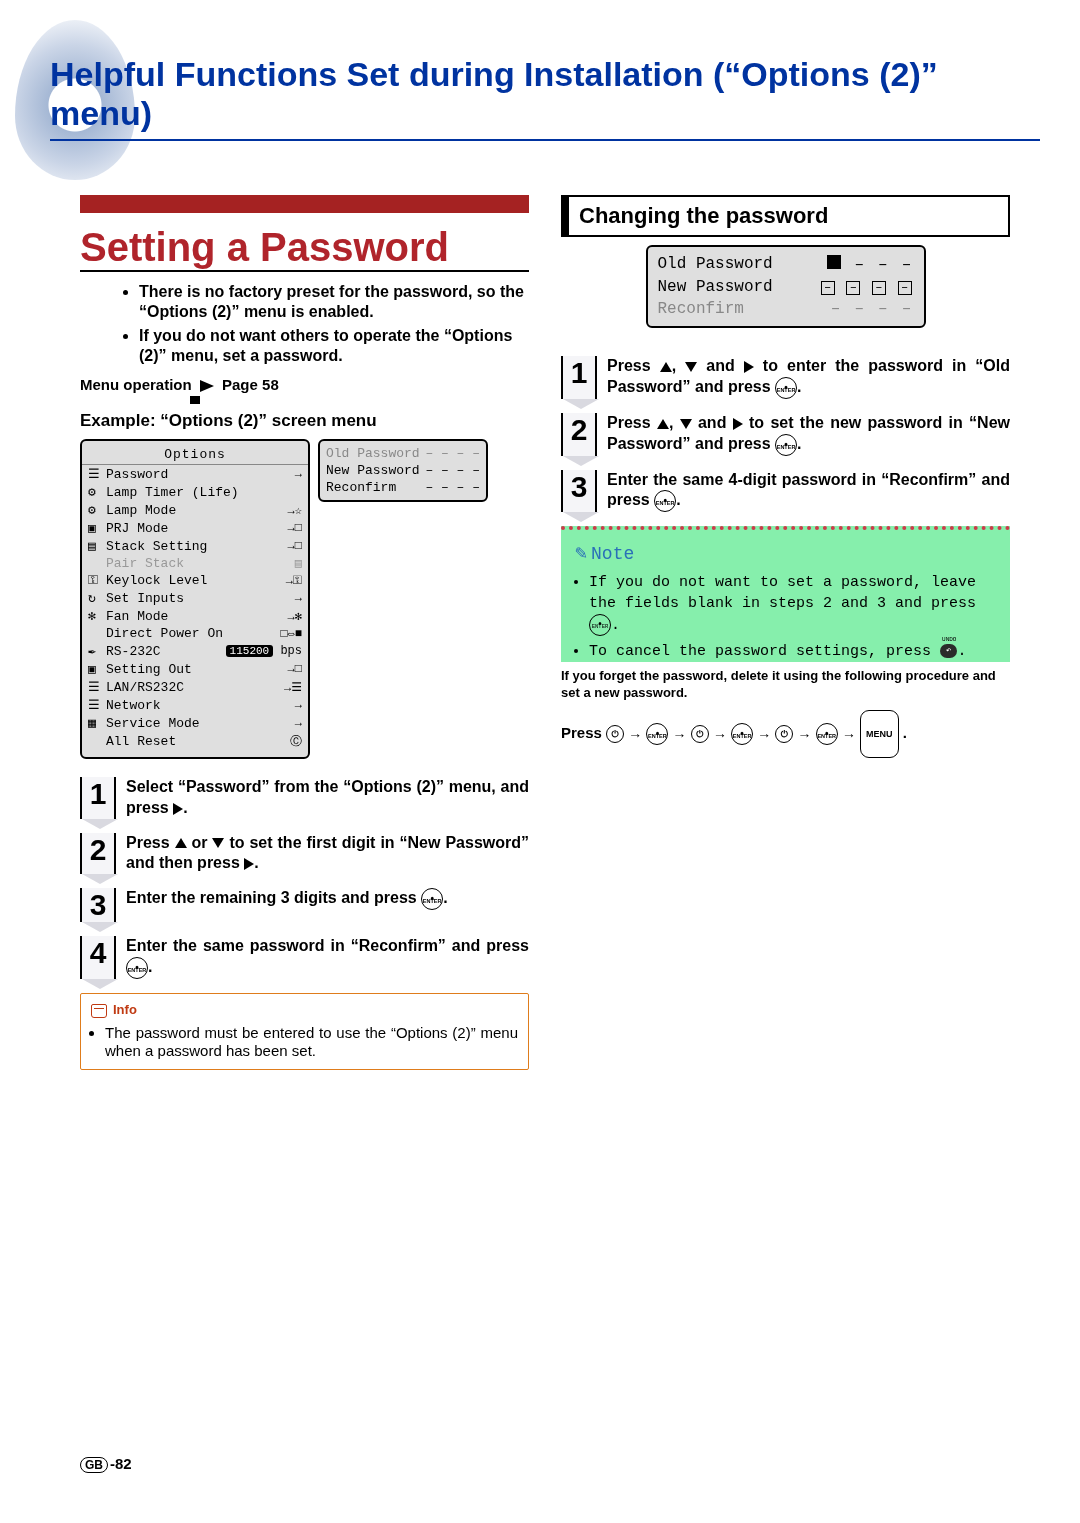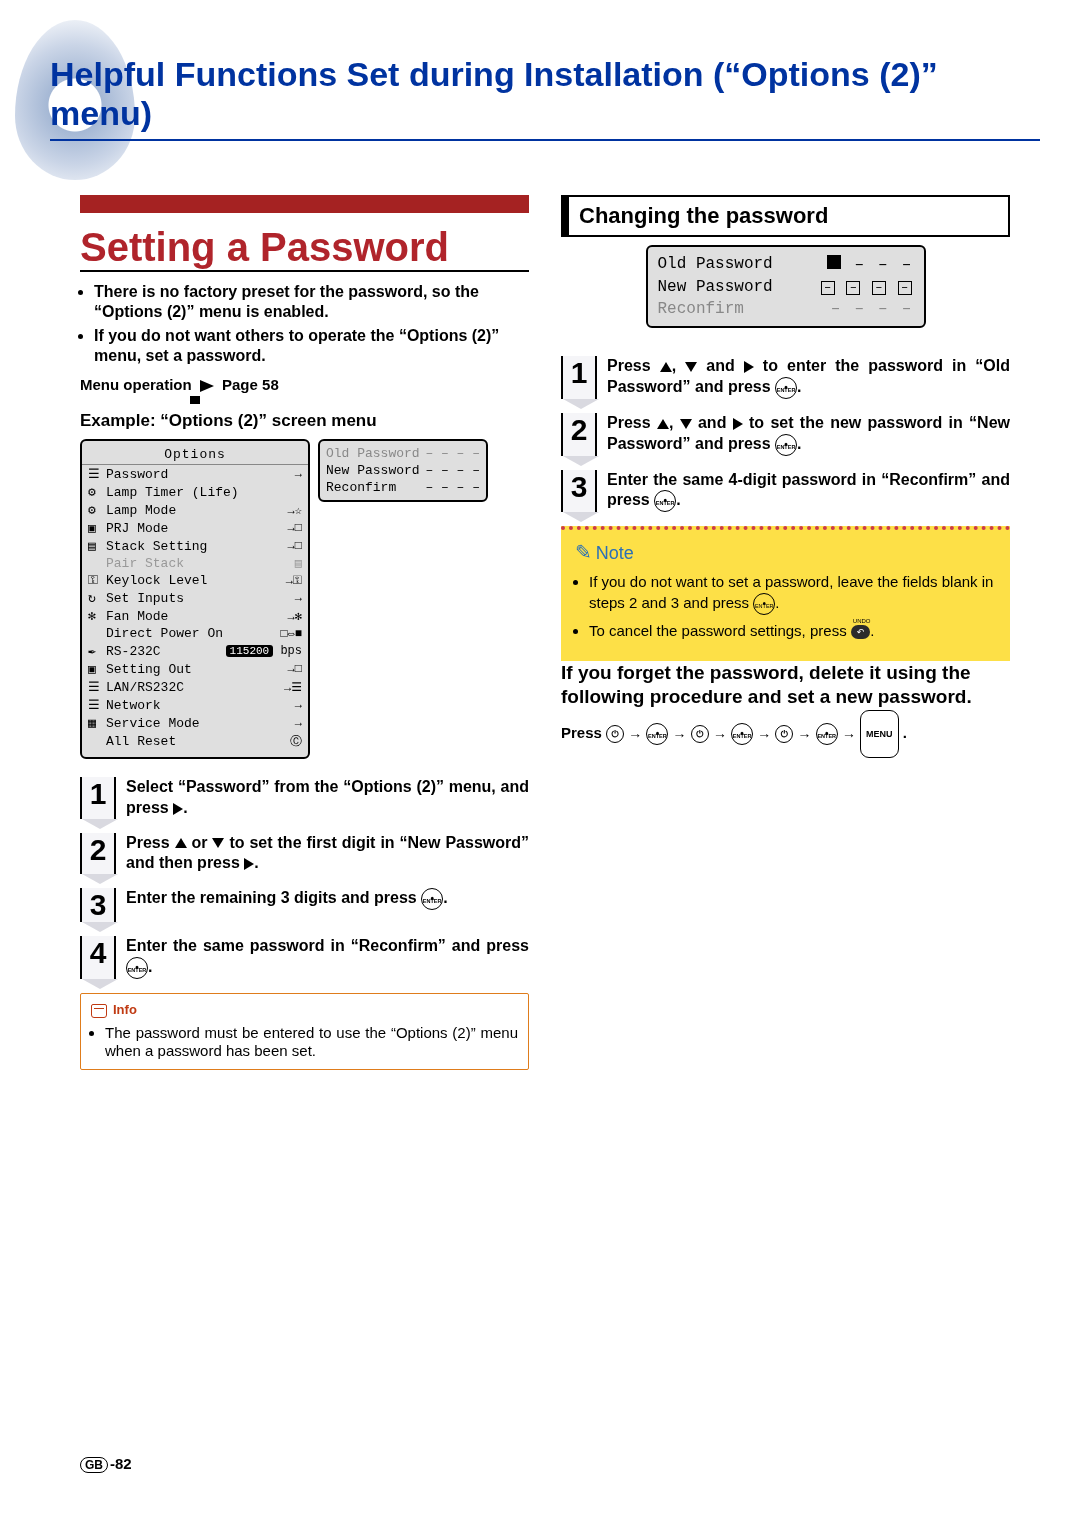--- a/index.html
+++ b/index.html
@@ -43,21 +43,21 @@
   .col { flex: 1; min-width: 0; }
   .red-bar { height: 18px; background: #a52222; margin-bottom: 12px; }
   .red-h {
     color: #b0242b;
     font-size: 40px;
     font-weight: 800;
     border-bottom: 2px solid #000;
     margin-bottom: 10px;
   }
   .bullets { font-size: 16px; font-weight: bold; padding-left: 14px; margin-bottom: 10px; }
-  .bullets li { list-style: disc; margin-bottom: 4px; line-height: 1.25; }
+  .bullets li { list-style: disc; margin-bottom: 4px; line-height: 1.25; margin-left: 45px; }
   .menuop { font-size: 15px; font-weight: bold; margin-bottom: 18px; }
   .pg-link { color: #000000; }
   .arrow-r-thick { display:inline-block; width:0;height:0;border-top:6px solid transparent;border-bottom:6px solid transparent;border-left:14px solid #000;vertical-align:middle;margin:0 4px; }
   .arrow-r-thick::before { content:""; display:inline-block; width:10px; height:8px; background:#000; margin-left:-24px; margin-bottom:-4px; }
   .ex-head { font-size: 17px; font-weight: bold; margin-bottom: 8px; }
   .osd-wrap { display:flex; gap:8px; margin-bottom:18px; }
   .osd {
     background:#dfdfdf;
     border:2px solid #000;
     border-radius:6px;
@@ -119,33 +119,34 @@
   }
   .pw-panel {
     background:#dfdfdf;border:2px solid #000;border-radius:6px;
     width:280px;margin:0 auto 28px auto;font-family:"Courier New",monospace;font-size:16px;
     padding:6px 10px;
   }
   .pw-panel .prow{display:flex;justify-content:space-between;padding:2px 0;}
   .dashbox{display:inline-block;border:1.5px solid #000;width:14px;height:14px;text-align:center;line-height:12px;font-size:12px;margin-right:2px;}
   .note-box{
     border-top:4px dotted #cc3b4a;
-    background:#fde047;
-    padding:10px 14px 14px 14px;
+    background:#86efac;
+    padding:10px 14px 0 14px;
     margin-top:6px;
+    font-family:Liberation Mono, monospace;
   }
   .note-h{color:#2a70b8;font-size:18px;margin-bottom:8px;}
   .note-h .hand{font-size:20px;margin-right:4px;}
   .note-ul{padding-left:14px;font-size:15px;}
   .note-ul li{list-style:disc;margin-bottom:6px;line-height:1.35;}
   .forget-h{
     color:#b0242b;font-size:24px;font-weight:800;border:2px solid #000;
     padding:4px 8px;margin-top:22px;margin-bottom:6px;
   }
-  .forget-p{font-size:19px;font-weight:bold;line-height:1.25;margin-bottom:2px;}
+  .forget-p{font-size:13px;font-weight:bold;line-height:1.25;margin-bottom:9px;}
   .seq{font-size:15px;font-weight:bold;}
   .circ{display:inline-block;width:18px;height:18px;border:1.5px solid #000;border-radius:50%;vertical-align:middle;font-size:9px;text-align:center;line-height:16px;}
   .menu-btn{display:inline-block;border:1.5px solid #000;border-radius:9px;padding:16px 5px;font-size:9px;vertical-align:middle;line-height:14px;}
   .thin-arr{font-size:14px;}
   .footer{
     position:absolute;left:80px;bottom:50px;font-size:15px;font-weight:bold;
   }
   .gb{display:inline-block;border:1.5px solid #000;border-radius:10px;padding:0 4px;font-size:12px;margin-right:2px;}
   .undo-btn{display:inline-block;background:#2b2b2b;color:#fff;border-radius:10px;padding:1px 6px;font-size:9px;vertical-align:middle;position:relative;}
   .undo-btn::before{content:"UNDO";font-size:6px;position:absolute;top:-8px;left:2px;color:#000;}

